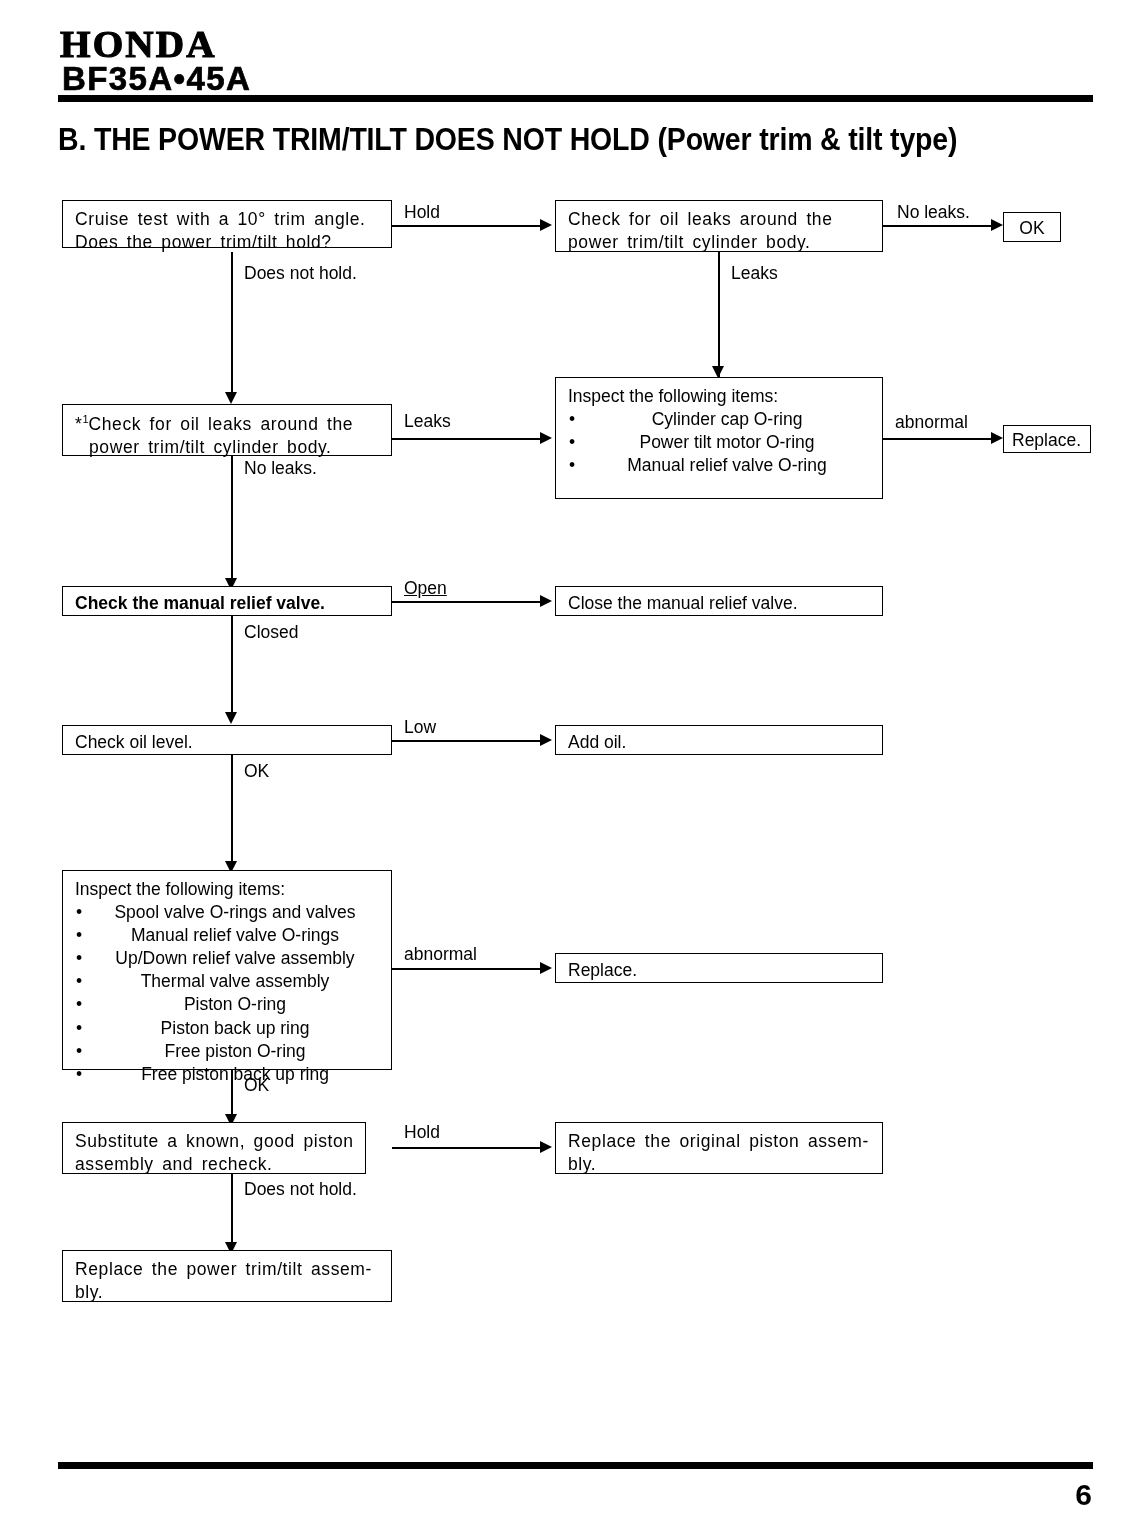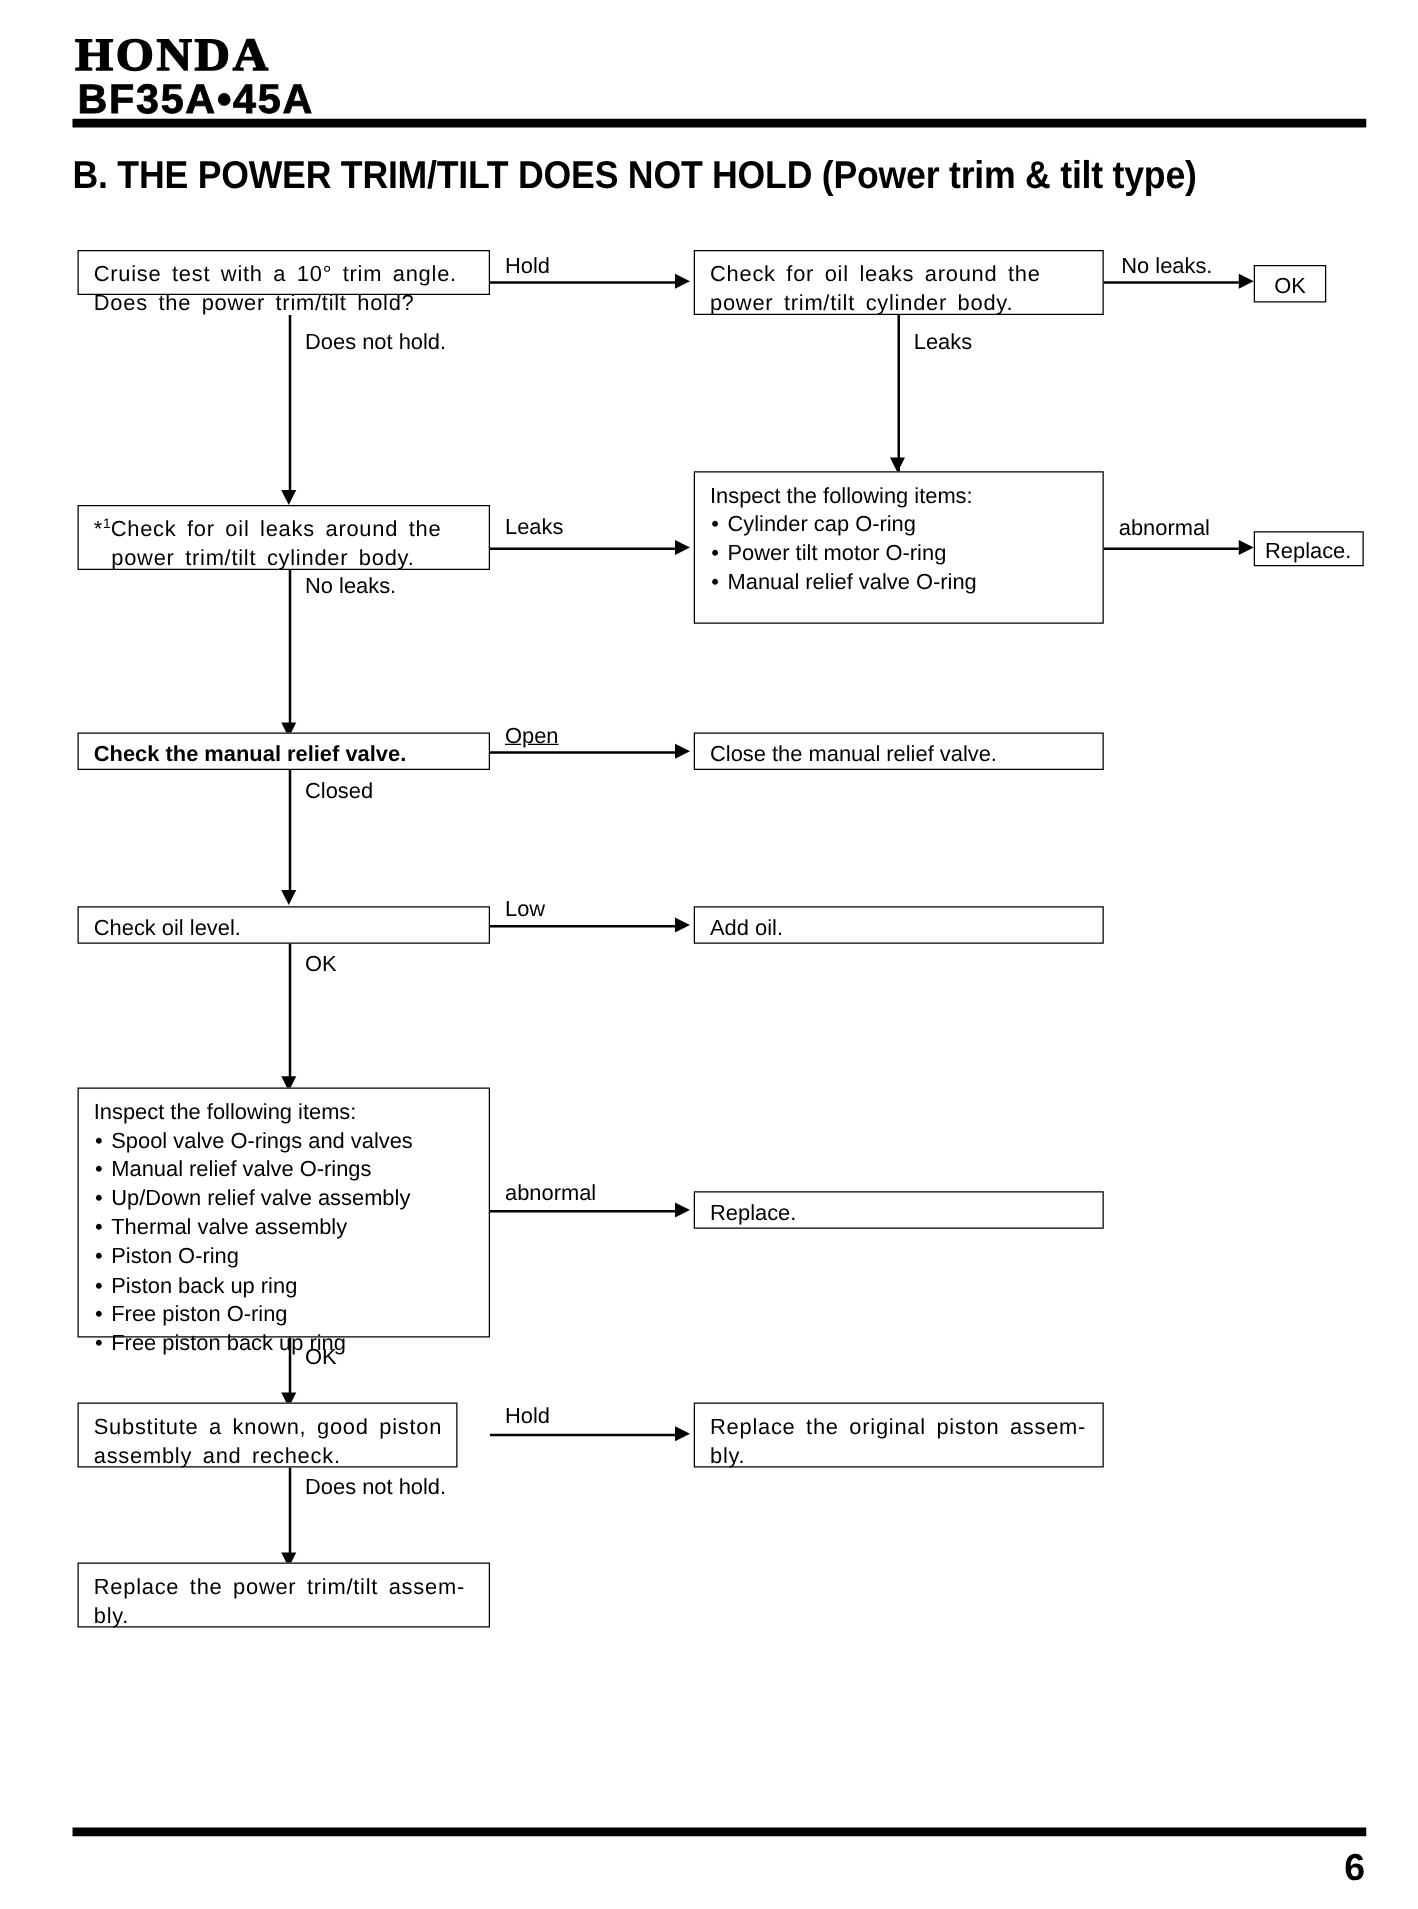--- a/index.html
+++ b/index.html
@@ -98,20 +98,21 @@
     word-spacing: 3px;
   }
   .node .indent {
     display: block;
     padding-left: 14px;
   }
   .node ul {
     margin: 0;
     padding: 0;
     list-style: none;
+    text-align: center;
   }
   .node ul li {
     position: relative;
     padding-left: 14px;
   }
   .node ul li:before {
     content: "\2022";
     position: absolute;
     left: 1px;
     top: 0;
@@ -169,21 +170,21 @@
 </head>
 <body>
 
 <div id="page">
 
   <div class="brand-logo">HONDA</div>
   <div class="brand-model">BF35A•45A</div>
   <div class="header-rule"></div>
   <div class="page-title">B. THE POWER TRIM/TILT DOES NOT HOLD (Power trim &amp; tilt type)</div>
 
-  <div class="node spaced" style="left:62px; top:200px; width:330px; height:36px;">
+  <div class="node spaced" style="left:62px; top:200px; width:330px; height:48px;">
     <span>Cruise test with a 10° trim angle.</span><br>
     <span>Does the power trim/tilt hold?</span>
   </div>
 
   <div class="hline" style="left:392px; top:225px; width:148px;"></div>
   <div class="arrow-right" style="left:540px; top:219px;"></div>
   <div class="edge-label" style="left:404px; top:202px;">Hold</div>
 
   <div class="node spaced" style="left:555px; top:200px; width:328px; height:52px;">
     <span>Check for oil leaks around the</span><br>

